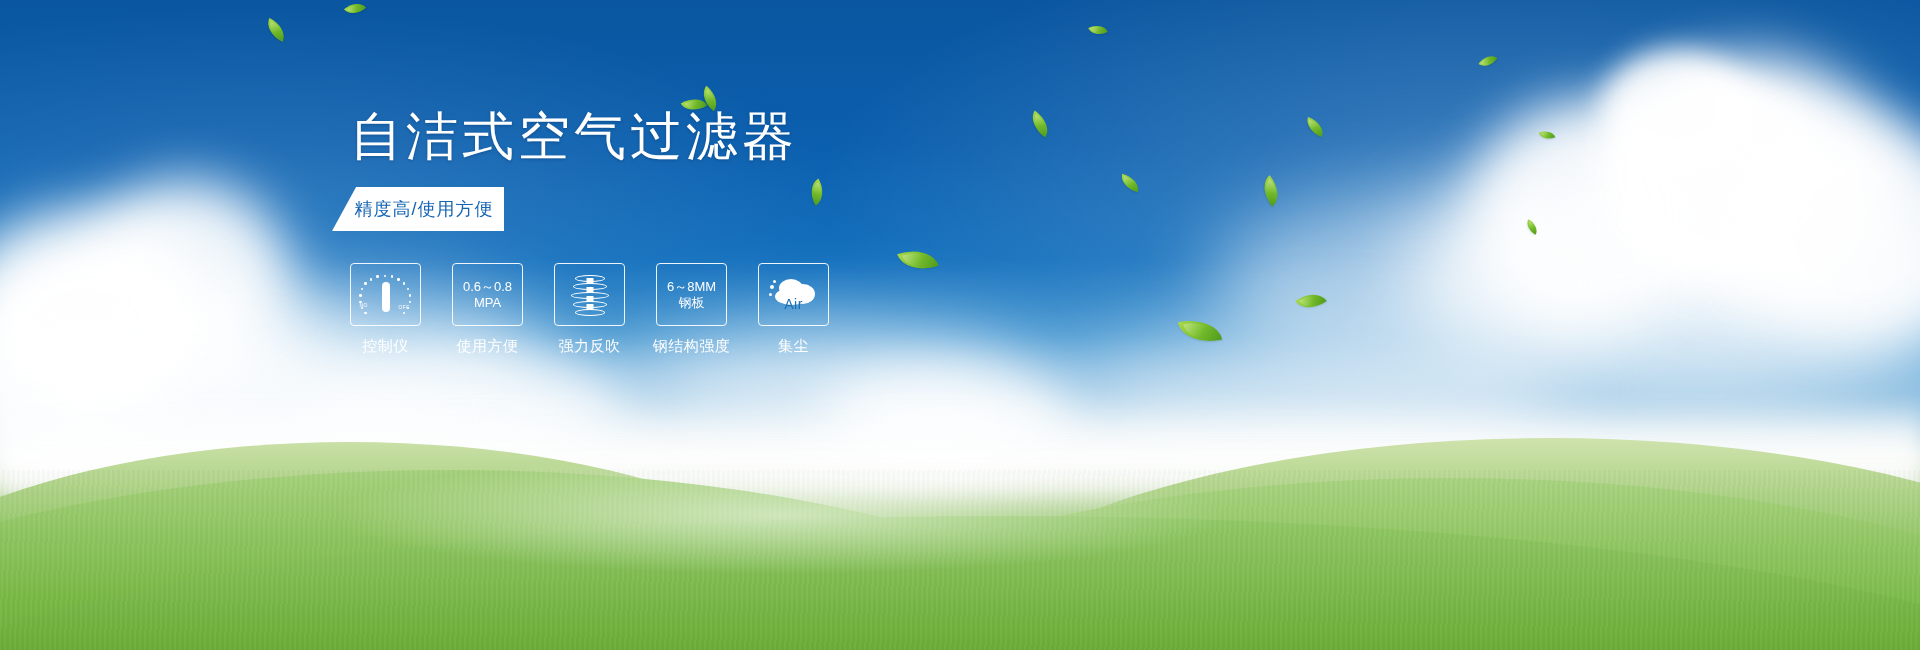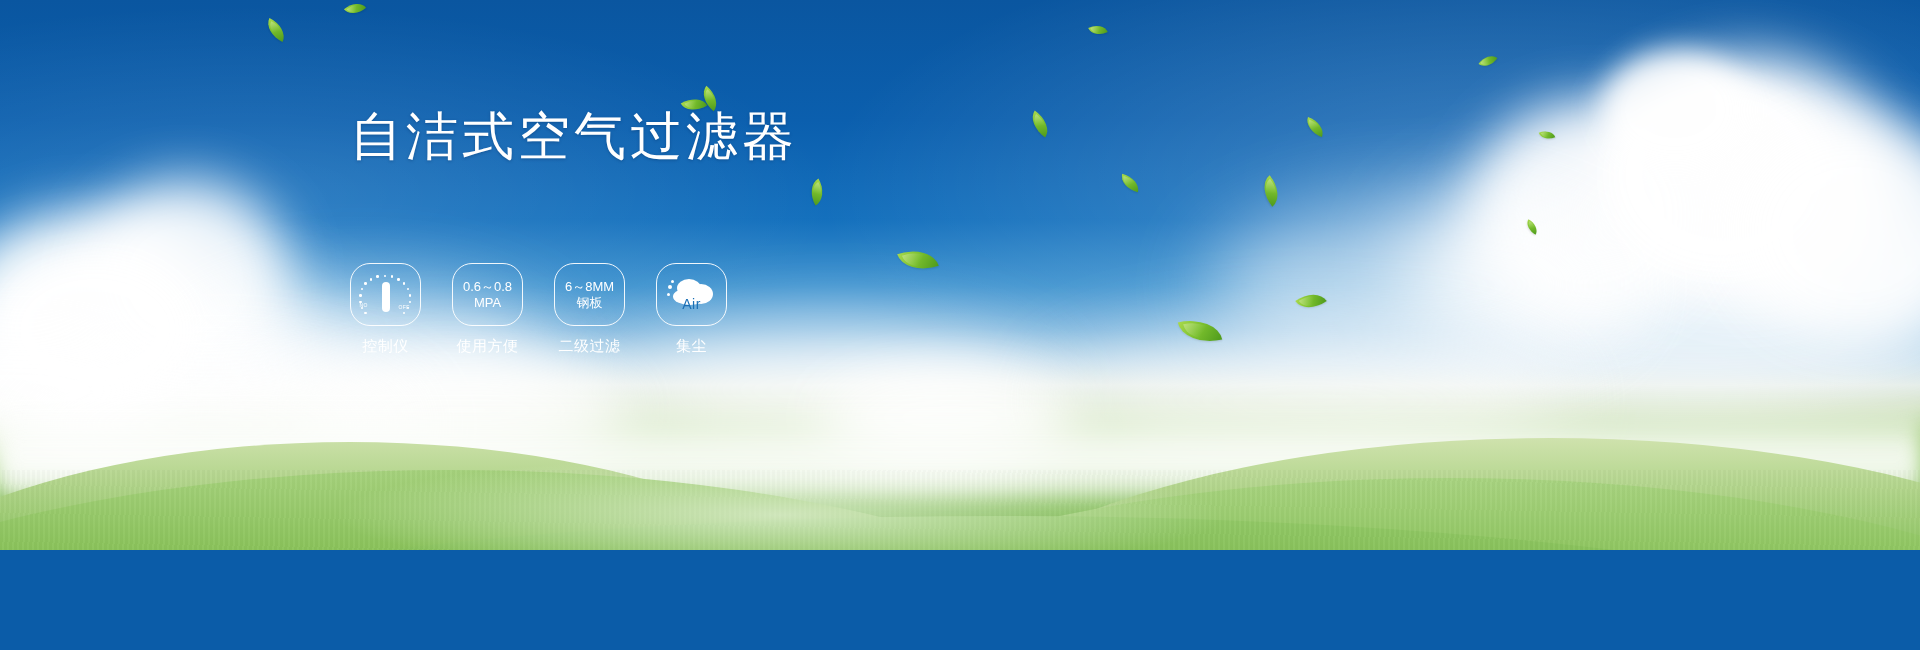--- a/index.html
+++ b/index.html
@@ -2,21 +2,21 @@
 <html><head>
 <meta charset="utf-8">
 <style>
   * { margin:0; padding:0; box-sizing:border-box; }
   html,body { width:1920px; height:650px; overflow:hidden; }
   body {
     font-family:"Liberation Sans","DejaVu Sans",sans-serif;
     background:#0b5ca8;
   }
   #banner {
-    position:relative; width:1920px; height:550px; overflow:hidden;
+    position:relative; width:1920px; height:650px; overflow:hidden;
     background:
       radial-gradient(ellipse 1100px 420px at 1500px 190px, rgba(255,255,255,.22) 0%, rgba(255,255,255,0) 62%),
       radial-gradient(ellipse 900px 300px at 250px 200px, rgba(255,255,255,.13) 0%, rgba(255,255,255,0) 65%),
       linear-gradient(180deg,#0a56a0 0%, #0b5fae 22%, #1470bd 40%, #3f93cf 52%, #7ab4dd 60%, #b9d6e8 66%, #dfe9e4 70%, #cfe0c0 74%, #a8cf84 79%, #8cc45f 85%, #7cbb4d 92%, #6fae40 100%);
   }
 
   
   .cloud { position:absolute; border-radius:50%; background:#fff; filter:blur(0px); }
   .cl-soft { filter:blur(14px); }
   .cl-soft2 { filter:blur(26px); }
@@ -76,21 +76,21 @@
   }
   #tab-right {
     background:#ffffff; color:#1464b4; width:172px; margin-left:-18px;
     clip-path:polygon(14% 0, 100% 0, 100% 100%, 0 100%);
     padding-left:12px;
   }
 
   #features { display:flex; margin-top:32px; gap:31px; }
   .feature { width:71px; display:flex; flex-direction:column; align-items:center; }
   .fbox {
-    width:71px; height:63px; border:1.5px solid rgba(255,255,255,.92); border-radius:20px;
+    width:71px; height:63px; border:1.5px solid rgba(255,255,255,.92); border-radius:4px;
     display:flex; flex-direction:column; align-items:center; justify-content:center;
     color:#ffffff; font-size:14px; line-height:17px; text-align:center;
   }
   .fbox .txt { letter-spacing:0; font-size:13px; line-height:16px; }
   .flabel { margin-top:11px; color:#ffffff; font-size:15px; letter-spacing:.5px; white-space:nowrap; }
 
   
   .gauge { position:relative; width:52px; height:44px; }
   .gauge .needle {
     position:absolute; left:50%; top:9px; transform:translateX(-50%);
@@ -194,20 +194,21 @@
 
     <div style="position:relative;">
       <h1 id="title">自洁式空气过滤器</h1>
       <div id="title-leaf">
         <div class="leaf" style="left:0;  top:6px;  width:22px; height:15px; transform:rotate(-30deg);"></div>
         <div class="leaf" style="left:16px; top:0;  width:22px; height:15px; transform:rotate(40deg);"></div>
       </div>
     </div>
 
     <div id="tabs">
+      <div class="tab" id="tab-right">精度高/使用方便</div>
     </div>
 
     <div id="features">
 
       <div class="feature">
         <div class="fbox">
           <div class="gauge">
             <div class="gdot" style="left:24.0px; top:2.0px;"></div>
             <div class="gdot" style="left:31.1px; top:2.9px;"></div>
             <div class="gdot" style="left:37.7px; top:5.5px;"></div>
@@ -234,27 +235,43 @@
       </div>
 
       <div class="feature">
         <div class="fbox">
           <span class="txt">0.6～0.8</span>
           <span class="txt">MPA</span>
         </div>
         <div class="flabel">使用方便</div>
       </div>
 
+      <div class="feature">
+        <div class="fbox">
+          <div class="coil">
+            <div class="ring" style="top:2px;  width:30px;"></div>
+            <div class="ring" style="top:10px; width:34px;"></div>
+            <div class="ring" style="top:19px; width:38px;"></div>
+            <div class="ring" style="top:28px; width:34px;"></div>
+            <div class="ring" style="top:36px; width:30px;"></div>
+            <div class="bar" style="top:5px;  height:6px;"></div>
+            <div class="bar" style="top:14px; height:6px;"></div>
+            <div class="bar" style="top:23px; height:6px;"></div>
+            <div class="bar" style="top:31px; height:6px;"></div>
+          </div>
+        </div>
+        <div class="flabel">强力反吹</div>
+      </div>
 
       <div class="feature">
         <div class="fbox">
           <span class="txt">6～8MM</span>
           <span class="txt">钢板</span>
         </div>
-        <div class="flabel">二级过滤</div>
+        <div class="flabel">钢结构强度</div>
       </div>
 
       <div class="feature">
         <div class="fbox">
           <div class="airicon">
             <div class="puff" style="left:10px; top:4px;  width:24px; height:18px;"></div>
             <div class="puff" style="left:22px; top:9px;  width:24px; height:20px;"></div>
             <div class="puff" style="left:6px;  top:13px; width:34px; height:17px;"></div>
             <div class="dot" style="left:1px;  top:10px; width:4px; height:4px;"></div>
             <div class="dot" style="left:4px;  top:5px;  width:3px; height:3px;"></div>

